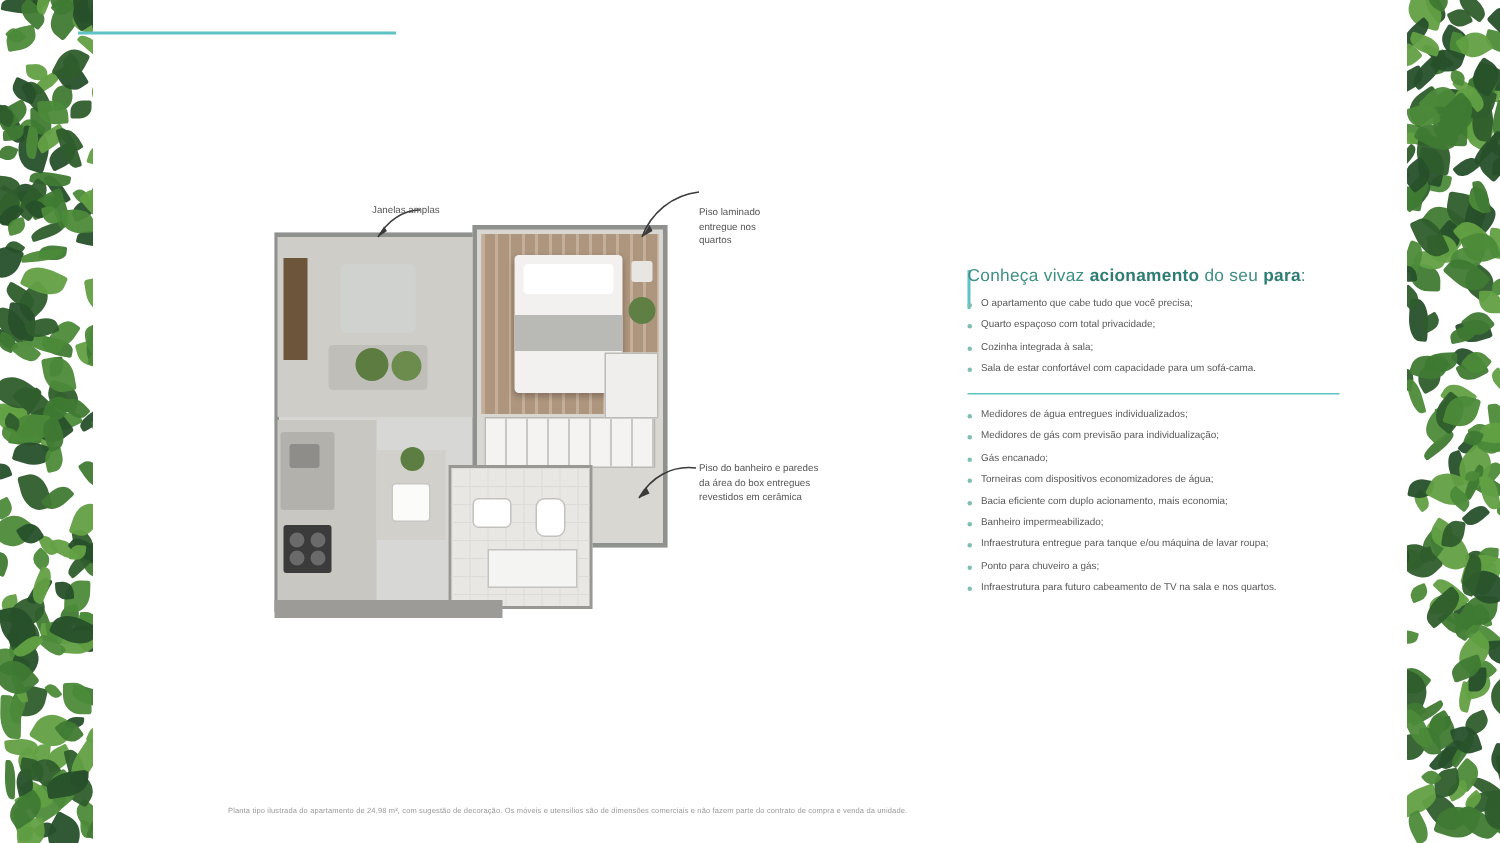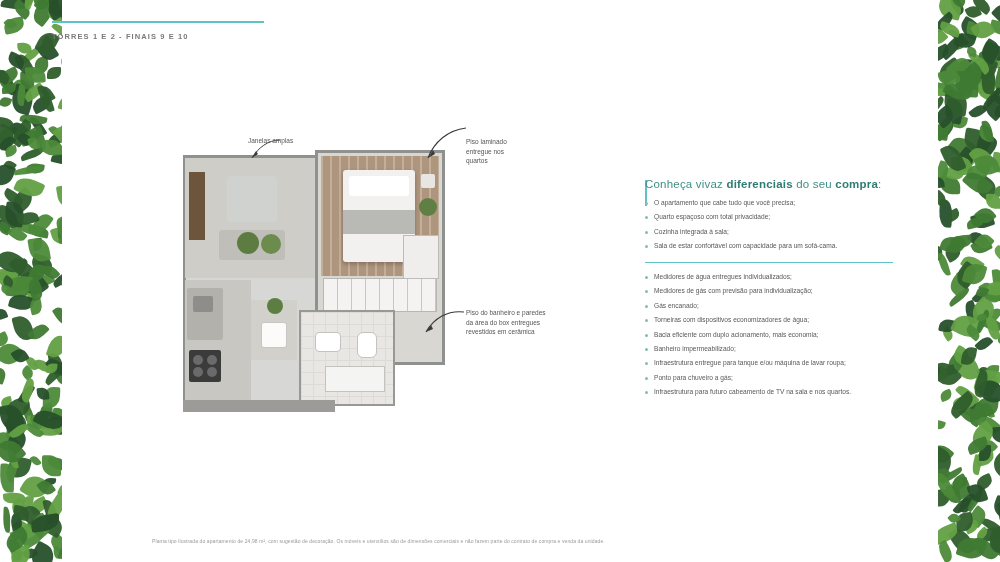--- a/index.html
+++ b/index.html
@@ -593,21 +593,20 @@
     <div class="leaf" style="width: 15.4393px; height: 19.9276px; left: 2.72797px; top: 67.1377px; background: rgb(76, 138, 57); transform: rotate(252.026deg);"></div>
     <div class="leaf" style="width: 20.7824px; height: 16.9182px; left: 41.9535px; top: 42.9549px; background: rgb(39, 80, 42); transform: rotate(302.091deg);"></div>
     <div class="leaf" style="width: 10.3848px; height: 10.205px; left: 10.5309px; top: 513.124px; background: rgb(76, 138, 57); transform: rotate(228.823deg);"></div>
     <div class="leaf" style="width: 10.9131px; height: 21.1215px; left: 1.79355px; top: 540.978px; background: rgb(76, 138, 57); transform: rotate(152.221deg);"></div>
     <div class="leaf" style="width: 9.03395px; height: 7.00089px; left: 39.0747px; top: 313.851px; background: rgb(76, 138, 57); transform: rotate(192.285deg);"></div>
     <div class="leaf" style="width: 11.4141px; height: 21.1766px; left: 5.70765px; top: 19.0757px; background: rgb(98, 160, 67); transform: rotate(109.017deg);"></div>
   </div>
 
 <div class="header">
   <div class="title-rule"></div>
-  <div class="subtitle">TORRES 1 E 2 - FINAIS 9 E 10</div>
 </div>
 
 <div class="plan-wrap">
   <div class="plan-bg"></div>
   <div class="plan-bg2"></div>
 
   <div class="room bedroom"></div>
   <div class="bed">
     <div class="pillow"></div>
     <div class="throw"></div>
@@ -666,21 +665,21 @@
 </svg>
 <div class="callout" style="left:466px; top:298px; white-space:pre-line;">
   <span>Piso do banheiro e paredes
 da área do box entregues
 revestidos em cerâmica</span>
 </div>
 
 <div class="vrule"></div>
 <div class="panel">
   <div class="panel-title">
-    <span>Conheça vivaz </span><b>diferenciais</b><span> do seu </span><span class="vivaz">compra</span><span>:</span>
+    <span>Conheça vivaz </span><b>acionamento</b><span> do seu </span><span class="vivaz">para</span><span>:</span>
   </div>
 
   <ul class="feature-list" id="list1">
       <li>O apartamento que cabe tudo que você precisa;</li>
       <li>Quarto espaçoso com total privacidade;</li>
       <li>Cozinha integrada à sala;</li>
       <li>Sala de estar confortável com capacidade para um sofá-cama.</li>
     </ul>
   <div class="panel-rule"></div>
   <ul class="feature-list" id="list2">

